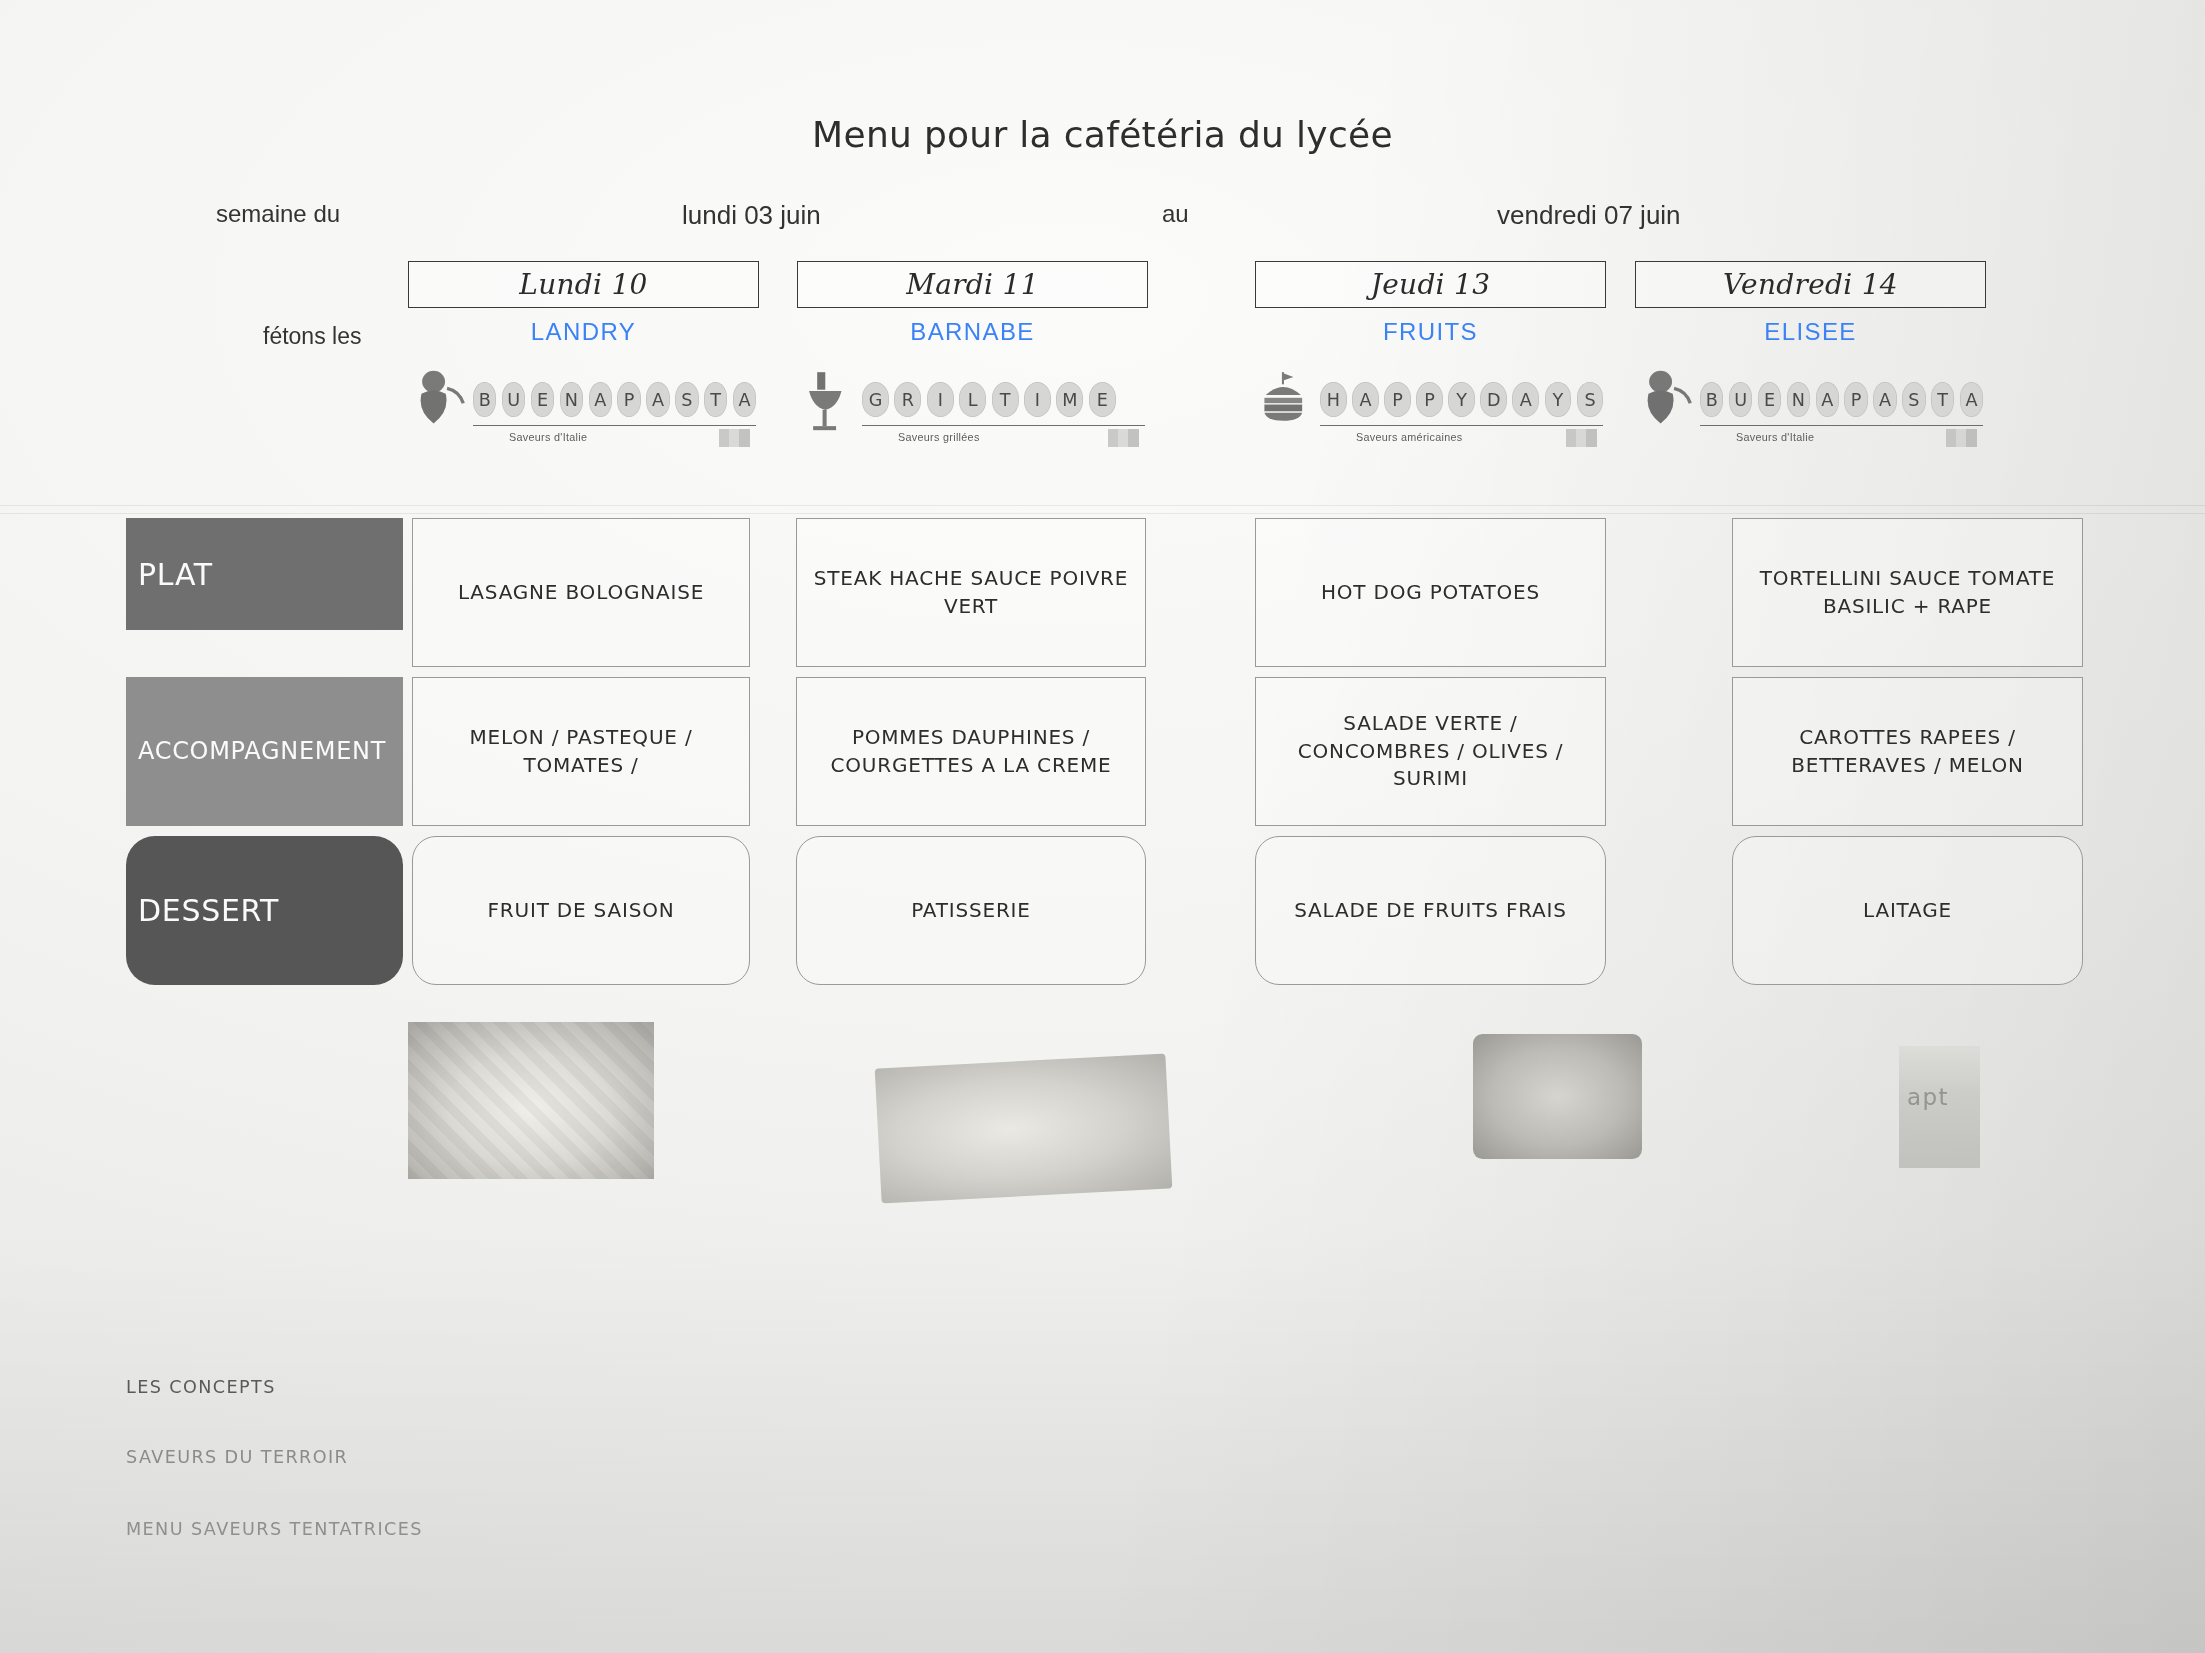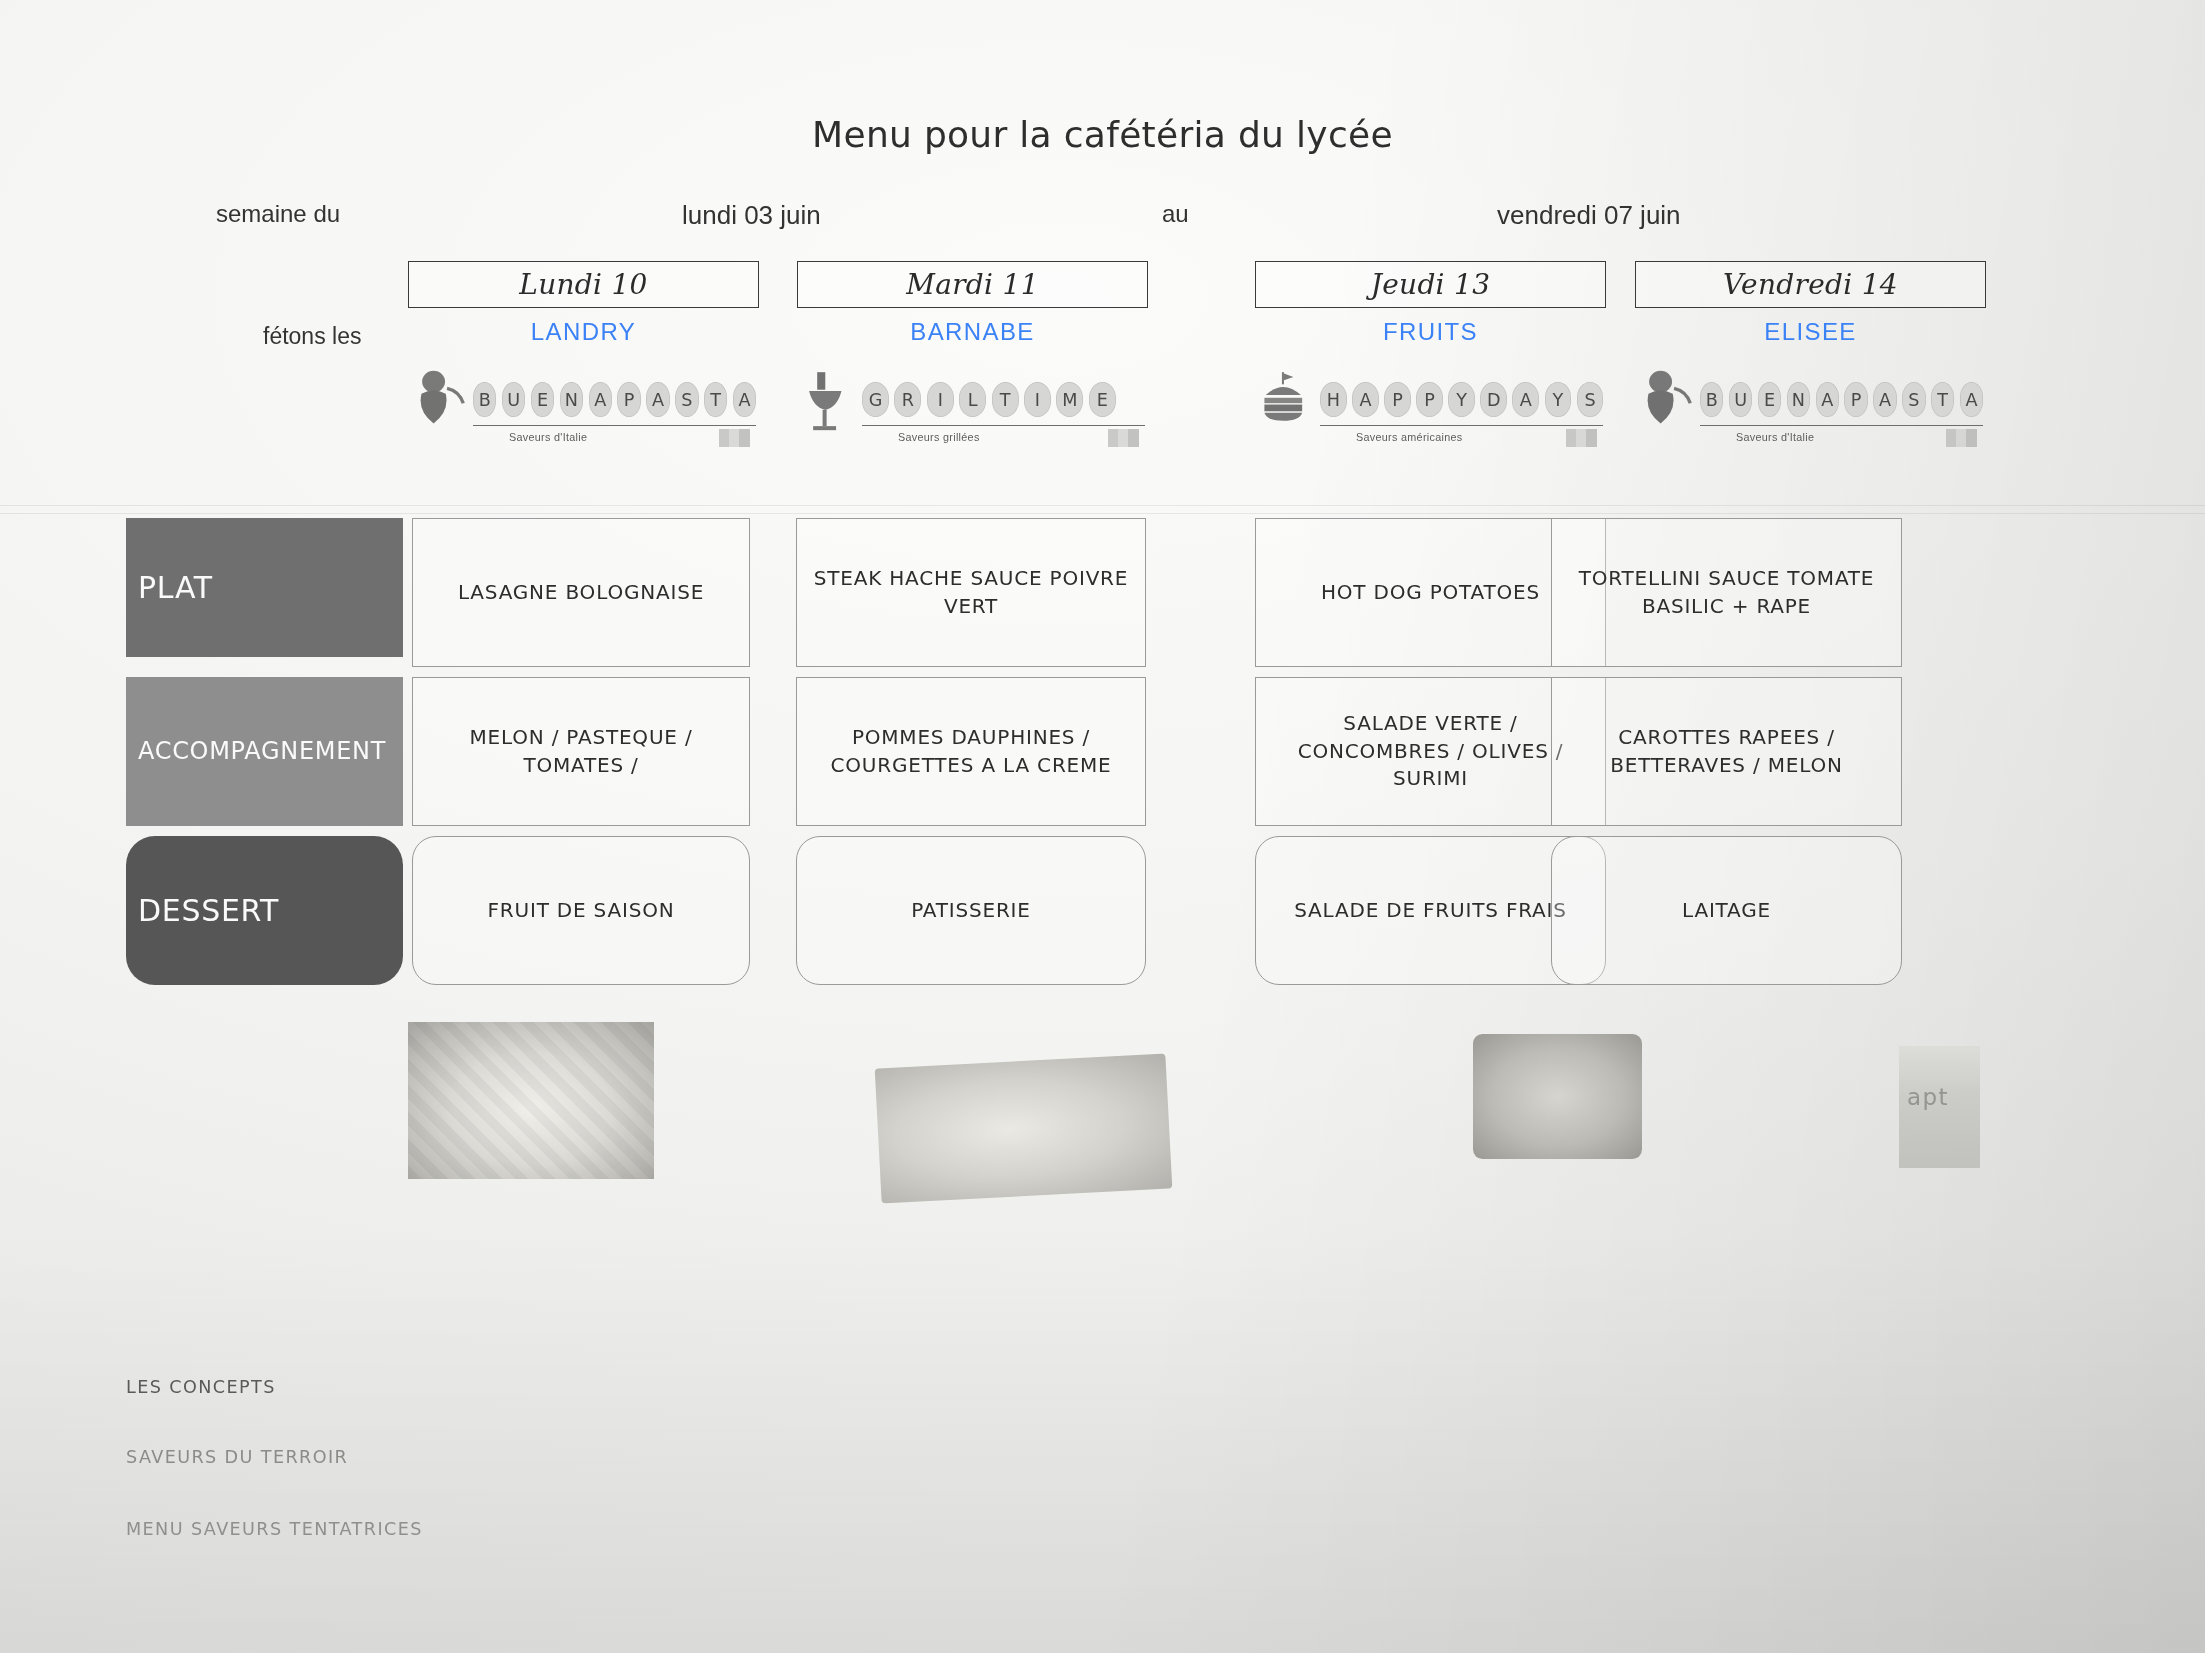--- a/index.html
+++ b/index.html
@@ -165,21 +165,21 @@
     width: 277px;
     display: flex;
     align-items: center;
     color: #fafafa;
     font-family: "DejaVu Sans", sans-serif;
     font-size: 30px;
     letter-spacing: 0.7px;
     padding-left: 12px;
     box-sizing: border-box;
   }
-  #label-plat   { top: 518px;  height: 139px; background: #6f6f6f; }
+  #label-plat   { top: 518px;  height: 112px; background: #6f6f6f; }
   #label-accomp { top: 677px; height: 149px; background: #8e8e8e; font-size: 24px; line-height: 1.05; }
   #label-dessert{ top: 836px; height: 149px; background: #565656; border-radius: 29px; }
 
   .cell {
     position: absolute;
     border: 0.7px solid #9a9a9a;
     background: rgba(255,255,255,0.30);
     display: flex;
     align-items: center;
     justify-content: center;
@@ -193,21 +193,21 @@
     font-family: "DejaVu Sans", sans-serif;
   }
   .r0 { top: 518px;  height: 149px; }
   .r1 { top: 677px; height: 149px; }
   .r2 { top: 836px; height: 149px; border-radius: 24px; }
 
   
   .gc0 { left: 412px;  width: 338px; }
   .gc1 { left: 796px; width: 350px; }
   .gc2 { left: 1255px; width: 351px; }
-  .gc3 { left: 1551px; width: 351px; }
+  .gc3 { left: 1732px; width: 351px; }
 
   
   .food-photo { position: absolute; opacity: 0.88; }
   #photo-0 {
     left: 408px; top: 1022px; width: 246px; height: 157px;
     background:
       radial-gradient(ellipse at 50% 55%, #f0efe9 0%, #d9d8d2 45%, #b7b6b0 78%, #9a9994 100%),
       repeating-linear-gradient(45deg, rgba(0,0,0,0.05) 0 9.5px, rgba(0,0,0,0.0) 9.5px 19px);
     background-blend-mode: multiply;
   }

